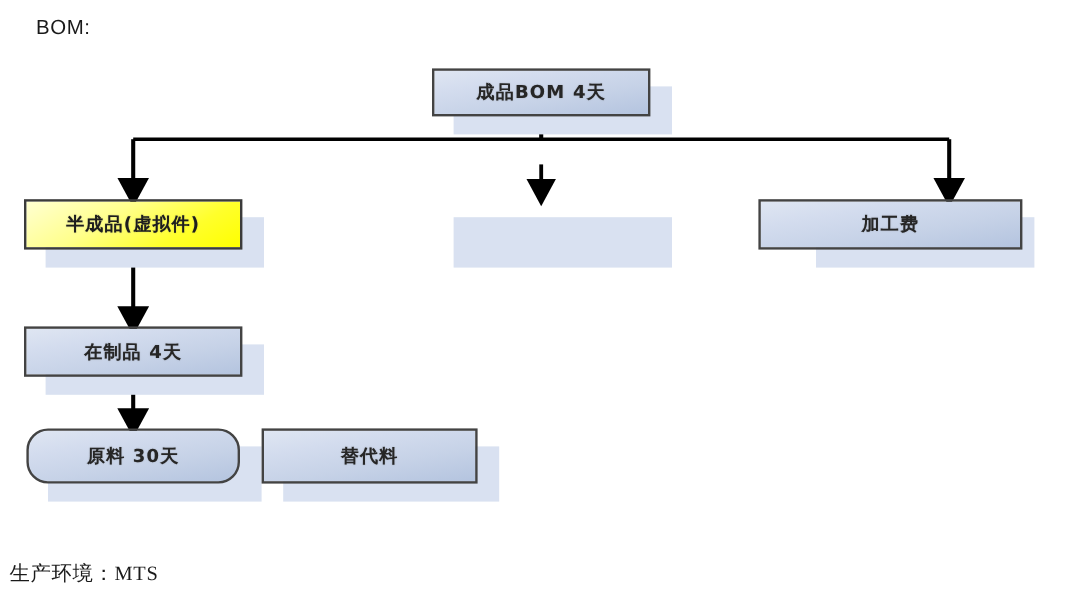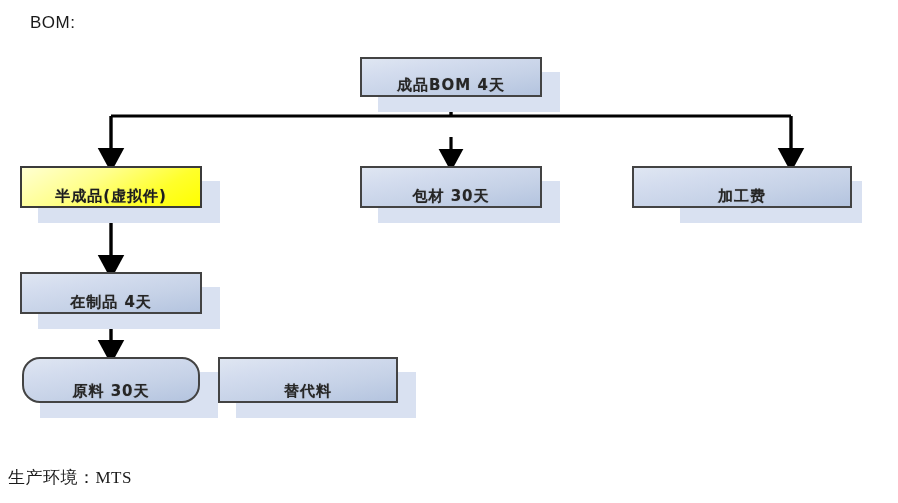--- a/index.html
+++ b/index.html
@@ -43,21 +43,21 @@
     height: 503px;
     pointer-events: none;
   }
 
   
   .node {
     position: absolute;
     box-sizing: border-box;
     border: 2px solid #3f3f3f;
     display: flex;
-    align-items: flex-end;
+    align-items: center;
     justify-content: center;
     z-index: 3;
   }
   .node .node-label {
     font-family: "DejaVu Sans", "Liberation Sans", sans-serif;
     font-weight: bold;
     font-size: 15px;
     color: #262626;
     letter-spacing: 1px;
     text-shadow: 0 0 1px rgba(90,90,90,0.55);
@@ -118,23 +118,20 @@
   <div class="shadow" style="left:236px; top:372px; width:180px; height:46px;"></div>
 
   <div class="node blue" style="left:360px; top:57px; width:182px; height:40px;">
     <span class="node-label">成品BOM 4天</span>
   </div>
 
   <div class="node yellow" style="left:20px; top:166px; width:182px; height:42px;">
     <span class="node-label">半成品(虚拟件)</span>
   </div>
 
-  <div class="node blue" style="left:360px; top:166px; width:182px; height:42px;">
-    <span class="node-label">包材 30天</span>
-  </div>
 
   <div class="node blue" style="left:632px; top:166px; width:220px; height:42px;">
     <span class="node-label">加工费</span>
   </div>
 
   <div class="node blue" style="left:20px; top:272px; width:182px; height:42px;">
     <span class="node-label">在制品  4天</span>
   </div>
 
   <div class="node blue" style="left:22px; top:357px; width:178px; height:46px;border-radius:18px;">

